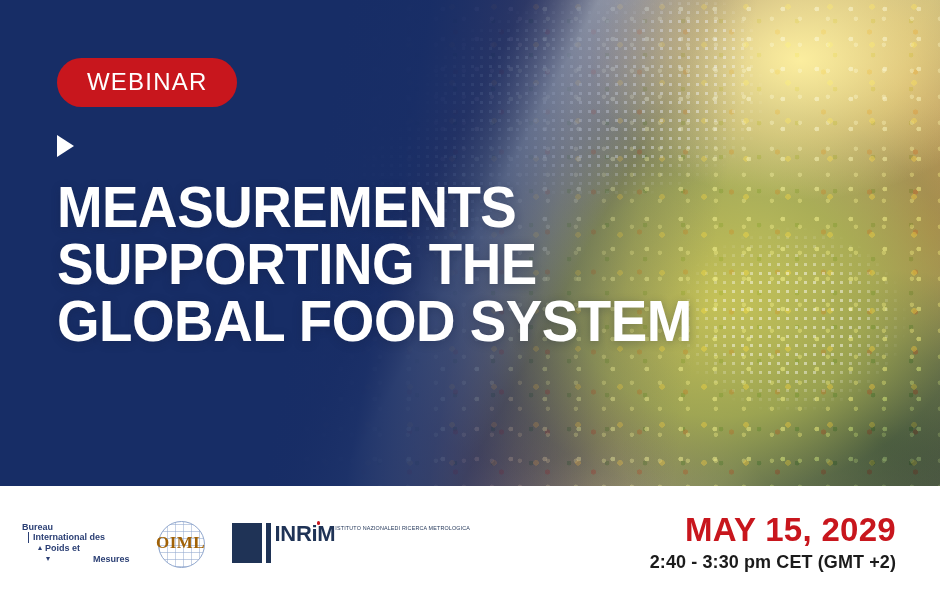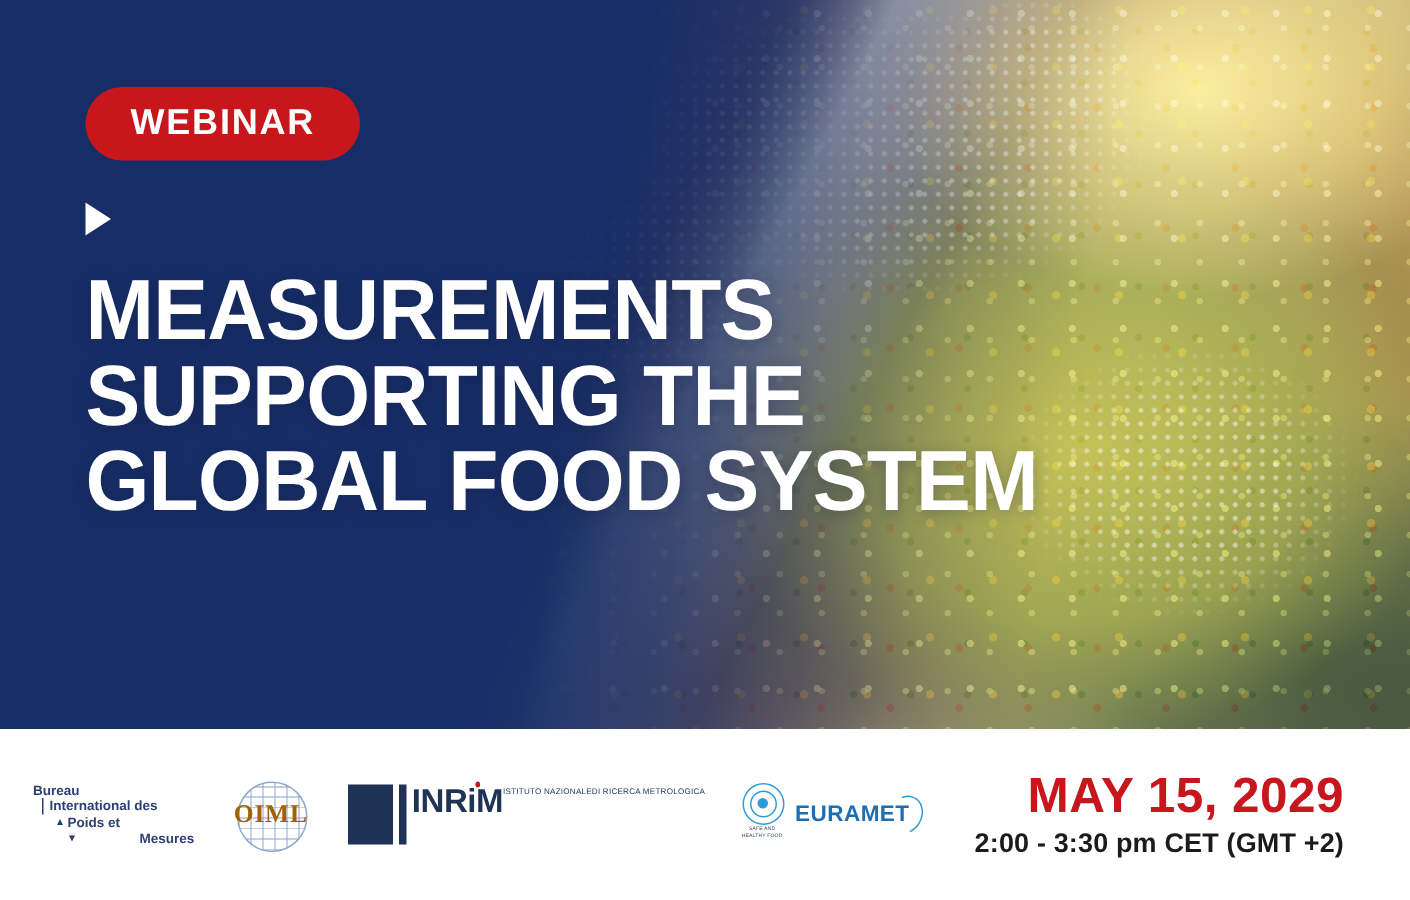--- a/index.html
+++ b/index.html
@@ -109,21 +109,21 @@
   }
 
   .badge {
     display: inline-block;
     margin-top: 58px;
     padding: 12px 30px 13px;
     background: #c8161d;
     color: #ffffff;
     border-radius: 26px;
     font-size: 24px;
-    font-weight: bold;
+    font-weight: normal;
     letter-spacing: 1.2px;
     line-height: 1;
   }
 
   .eyebrow-row {
     display: flex;
     align-items: center;
     margin-top: 28px;
   }
   .play-triangle {
@@ -366,38 +366,23 @@
         <span class="inrim-right">
           <span class="inrim-name">
             <span>INRiM</span>
             <span class="inrim-dot"></span>
           </span>
           <span class="inrim-sub">ISTITUTO NAZIONALE</span>
           <span class="inrim-sub">DI RICERCA METROLOGICA</span>
         </span>
       </div>
 
-      <div class="euramet">
-        <span class="eu-mark">
-          <span class="eu-ring"></span>
-          <span class="eu-inner"></span>
-          <span class="eu-core"></span>
-          <span class="eu-cap">
-            <span>SAFE AND</span><br>
-            <span>HEALTHY FOOD</span>
-          </span>
-        </span>
-        <span class="eu-word">
-          <span class="eu-text">EURAMET</span>
-          <span class="eu-arc"></span>
-        </span>
-      </div>
 
     </div>
 
     <div class="date-block">
       <div class="date-main">MAY 15, 2029</div>
-      <div class="date-time">2:00 - 3:30 pm CET (GMT +2)</div>
+      <div class="date-time">2:40 - 3:30 pm CET (GMT +2)</div>
     </div>
 
   </div>
 
 </div>
 
 </body></html>

